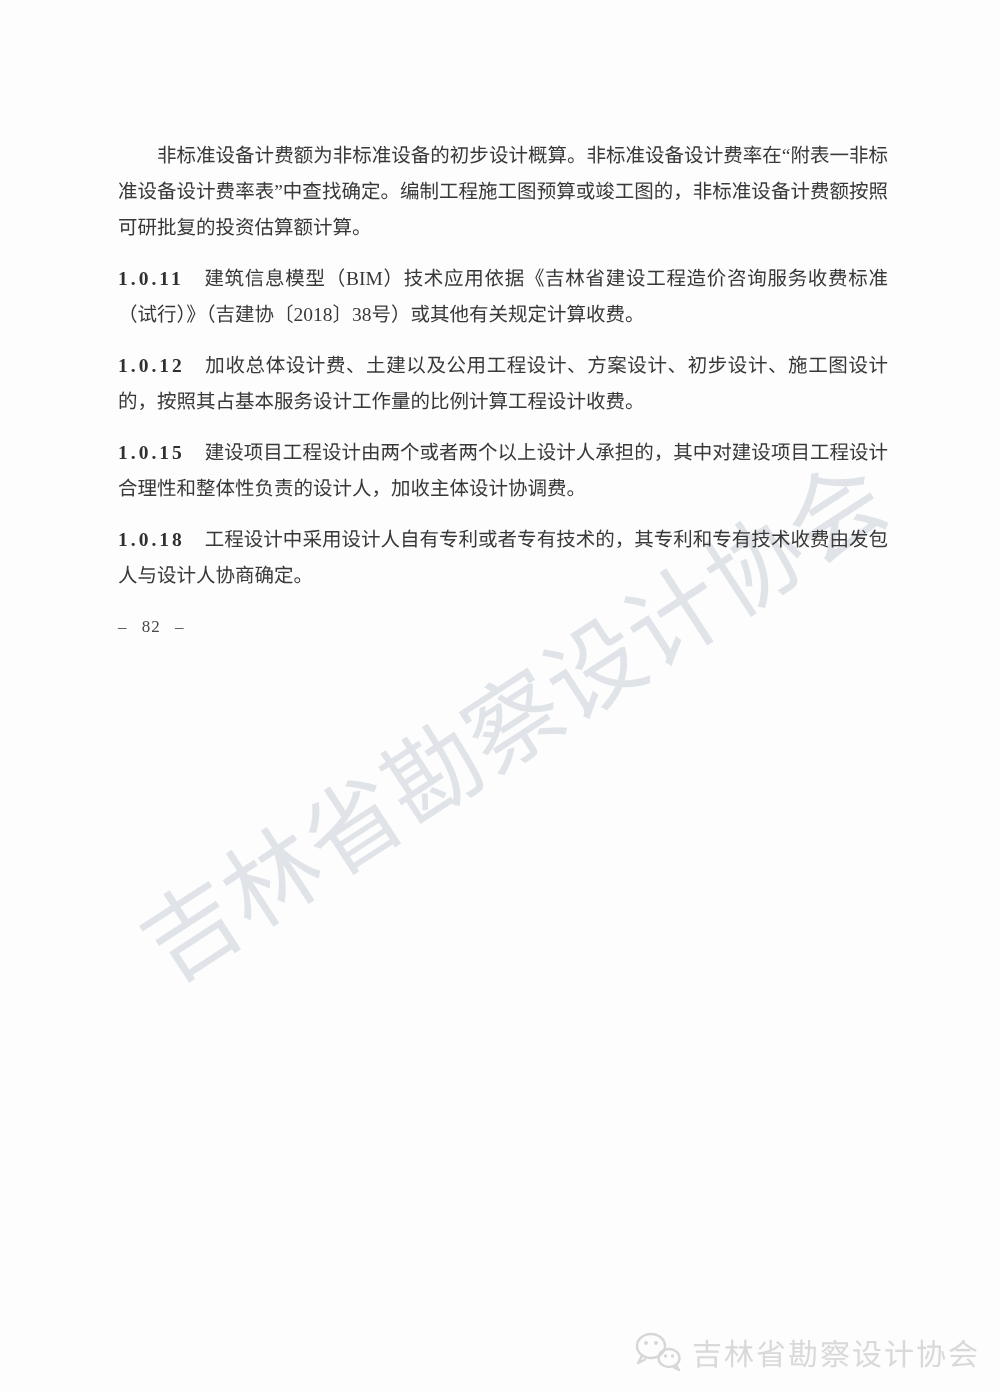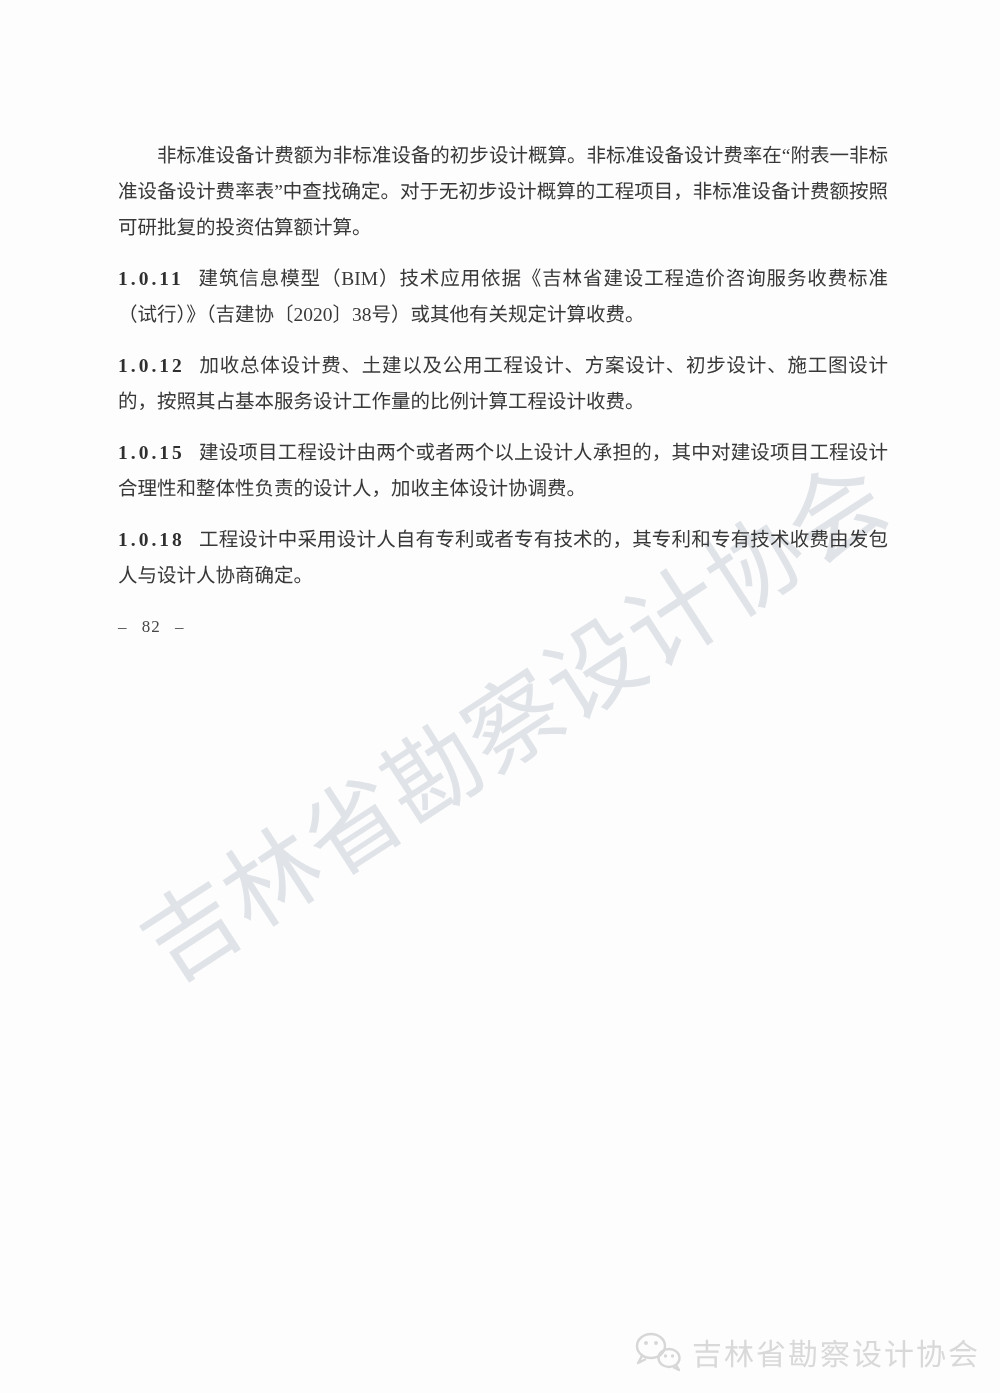--- a/index.html
+++ b/index.html
@@ -23,21 +23,21 @@
     z-index:0;pointer-events:none;
   }
   .content{
     position:absolute;left:118px;top:138px;width:770px;z-index:1;
     color:#383838;font-size:19.5px;line-height:36px;
     text-align:justify;
   }
   p{margin:0 0 15px 0;}
   p.intro{text-indent:39px;}
   .num{
-    font-weight:bold;letter-spacing:3px;margin-right:14px;
+    font-weight:bold;letter-spacing:3px;margin-right:20px;
     color:#2f2f2f;white-space:nowrap;
   }
   .page-number{
     margin-top:2px;font-size:17px;color:#474747;
     letter-spacing:1px;word-spacing:9px;text-align:left;
   }
   .footer-brand{
     position:absolute;top:1330px;right:20px;z-index:1;
     display:flex;align-items:center;gap:9px;
     font-family:"Liberation Sans","DejaVu Sans",sans-serif;
@@ -48,23 +48,23 @@
 </style>
 </head>
 <body>
 
 <div class="page">
 
   <div class="watermark">吉林省勘察设计协会</div>
 
   <div class="content">
 
-    <p class="intro">非标准设备计费额为非标准设备的初步设计概算。非标准设备设计费率在“附表一非标准设备设计费率表”中查找确定。对于无初步设计概算的工程项目，非标准设备计费额按照可研批复的投资估算额计算。</p>
+    <p class="intro">非标准设备计费额为非标准设备的初步设计概算。非标准设备设计费率在“附表一非标准设备设计费率表”中查找确定。编制工程施工图预算或竣工图的，非标准设备计费额按照可研批复的投资估算额计算。</p>
 
-    <p class="clause"><b class="num">1.0.11</b><span>建筑信息模型（BIM）技术应用依据《吉林省建设工程造价咨询服务收费标准（试行）》（吉建协〔2020〕38号）或其他有关规定计算收费。</span></p>
+    <p class="clause"><b class="num">1.0.11</b><span>建筑信息模型（BIM）技术应用依据《吉林省建设工程造价咨询服务收费标准（试行）》（吉建协〔2018〕38号）或其他有关规定计算收费。</span></p>
 
     <p class="clause"><b class="num">1.0.12</b><span>加收总体设计费、土建以及公用工程设计、方案设计、初步设计、施工图设计的，按照其占基本服务设计工作量的比例计算工程设计收费。</span></p>
 
 
 
     <p class="clause"><b class="num">1.0.15</b><span>建设项目工程设计由两个或者两个以上设计人承担的，其中对建设项目工程设计合理性和整体性负责的设计人，加收主体设计协调费。</span></p>
 
 
 
     <p class="clause"><b class="num">1.0.18</b><span>工程设计中采用设计人自有专利或者专有技术的，其专利和专有技术收费由发包人与设计人协商确定。</span></p>

